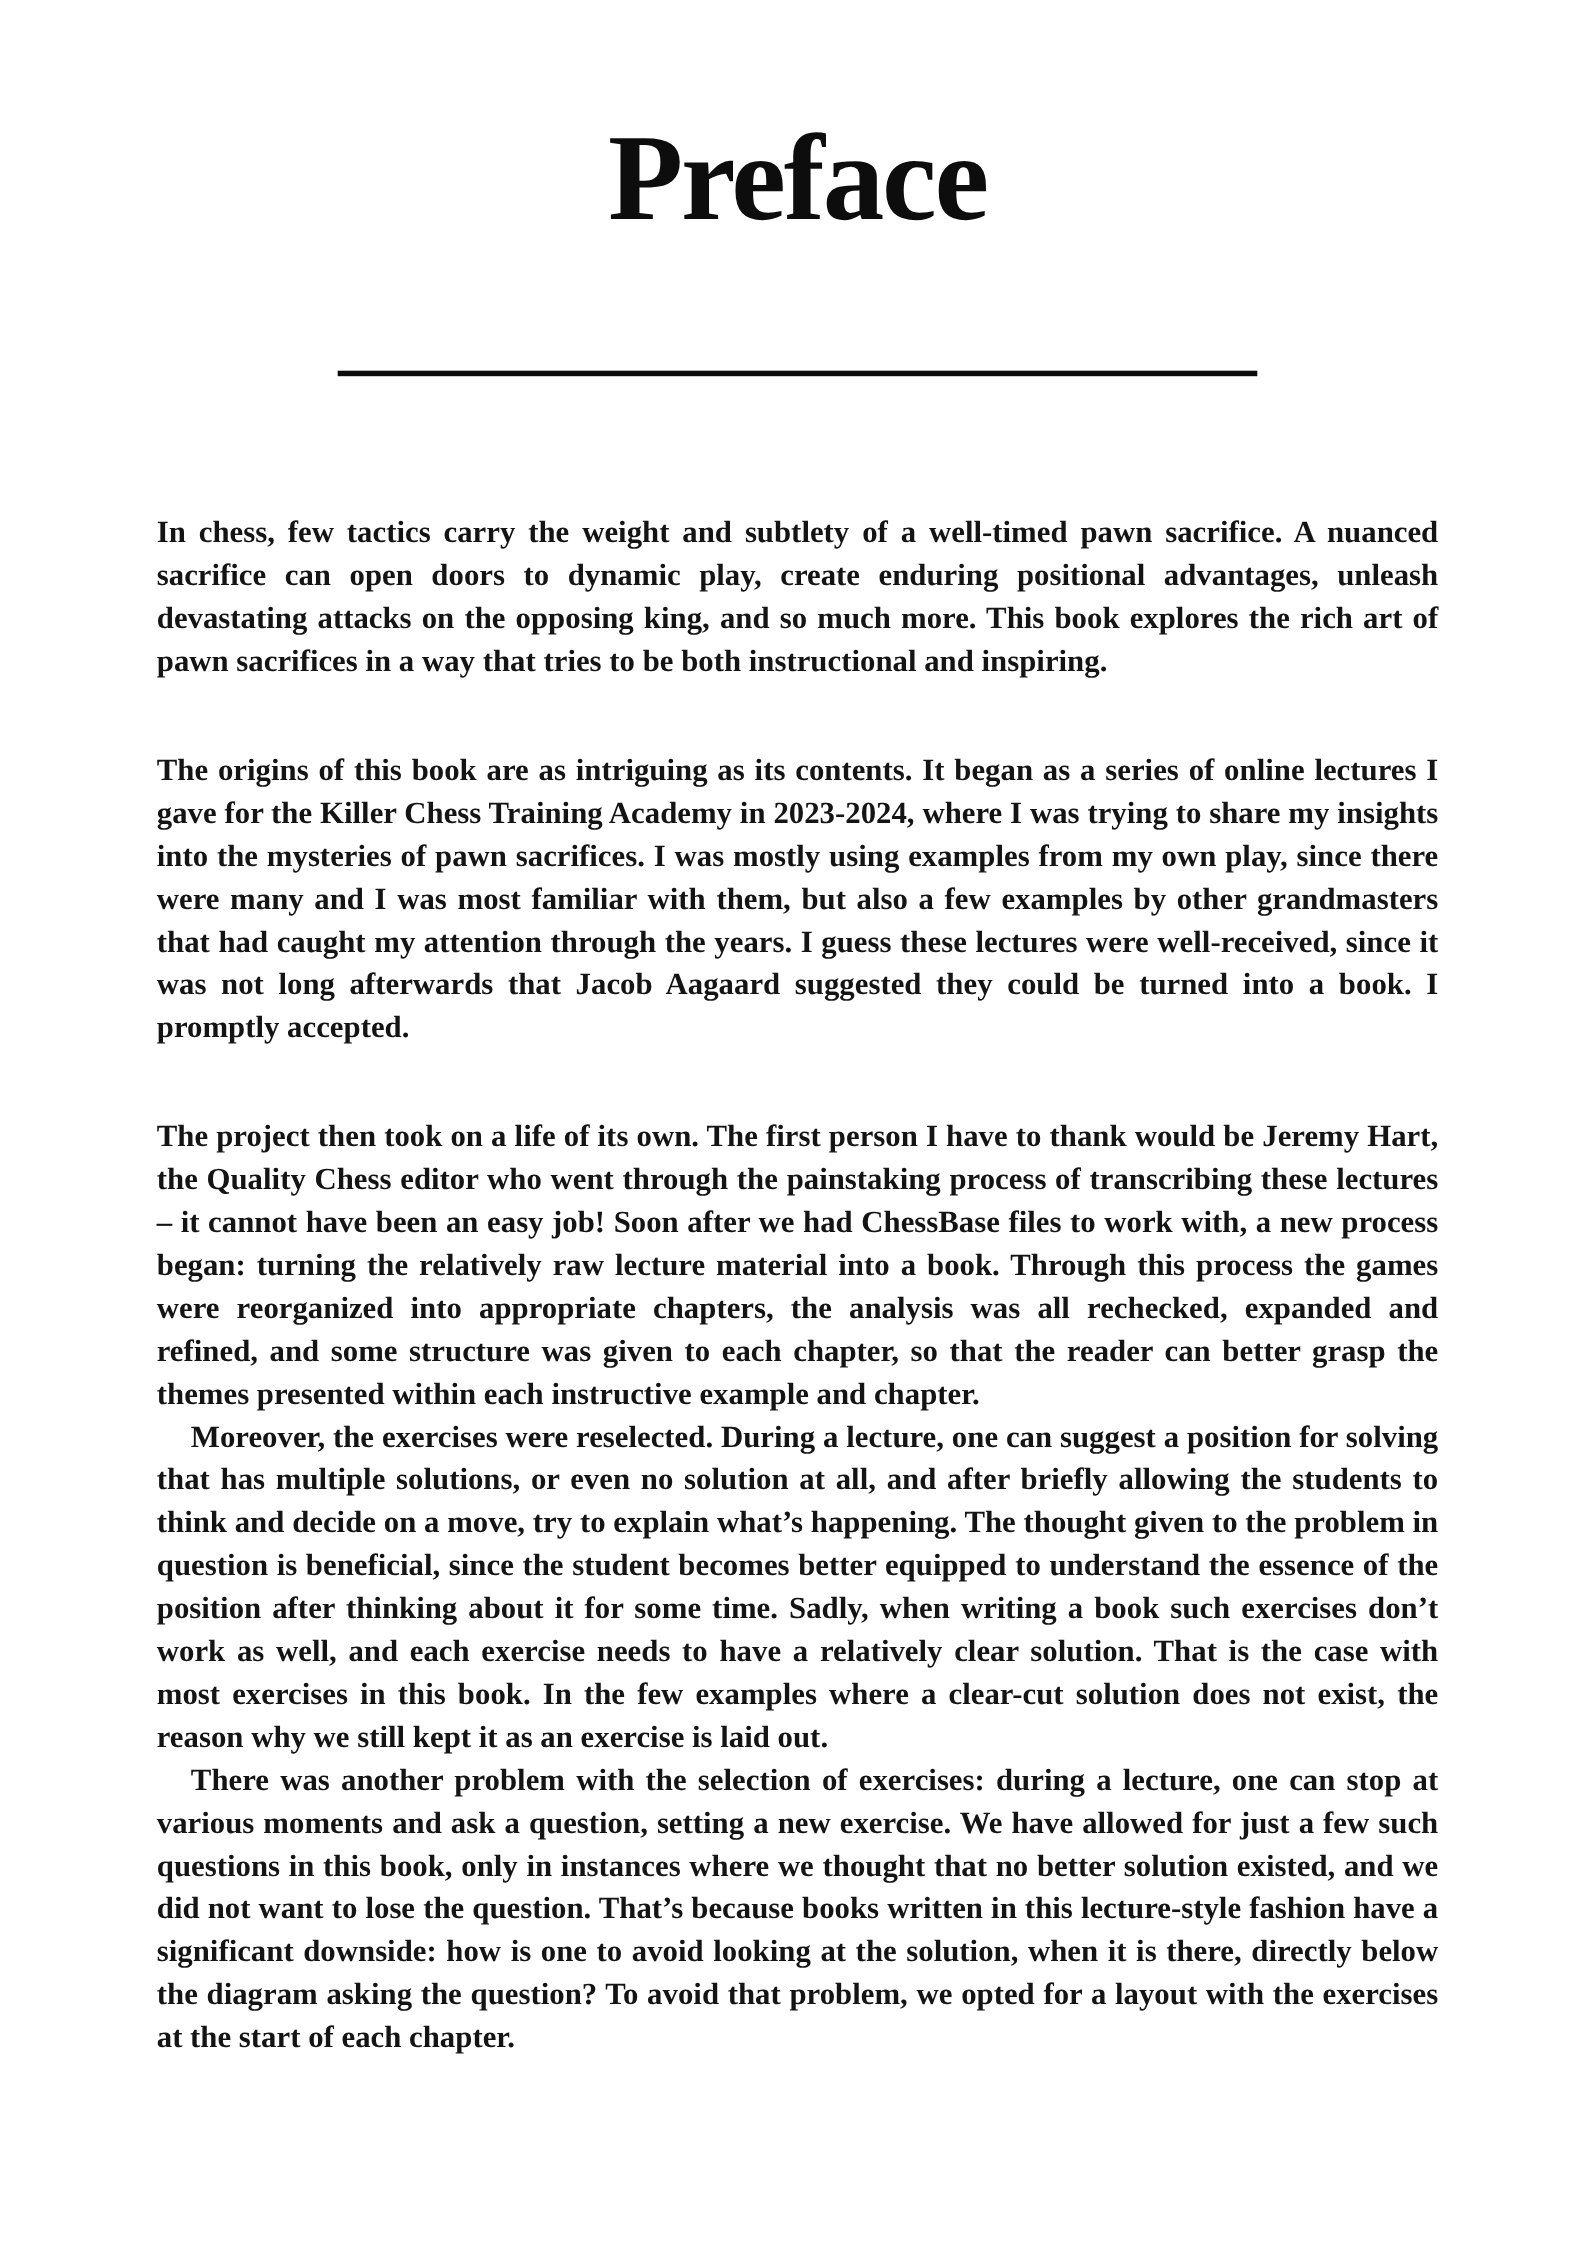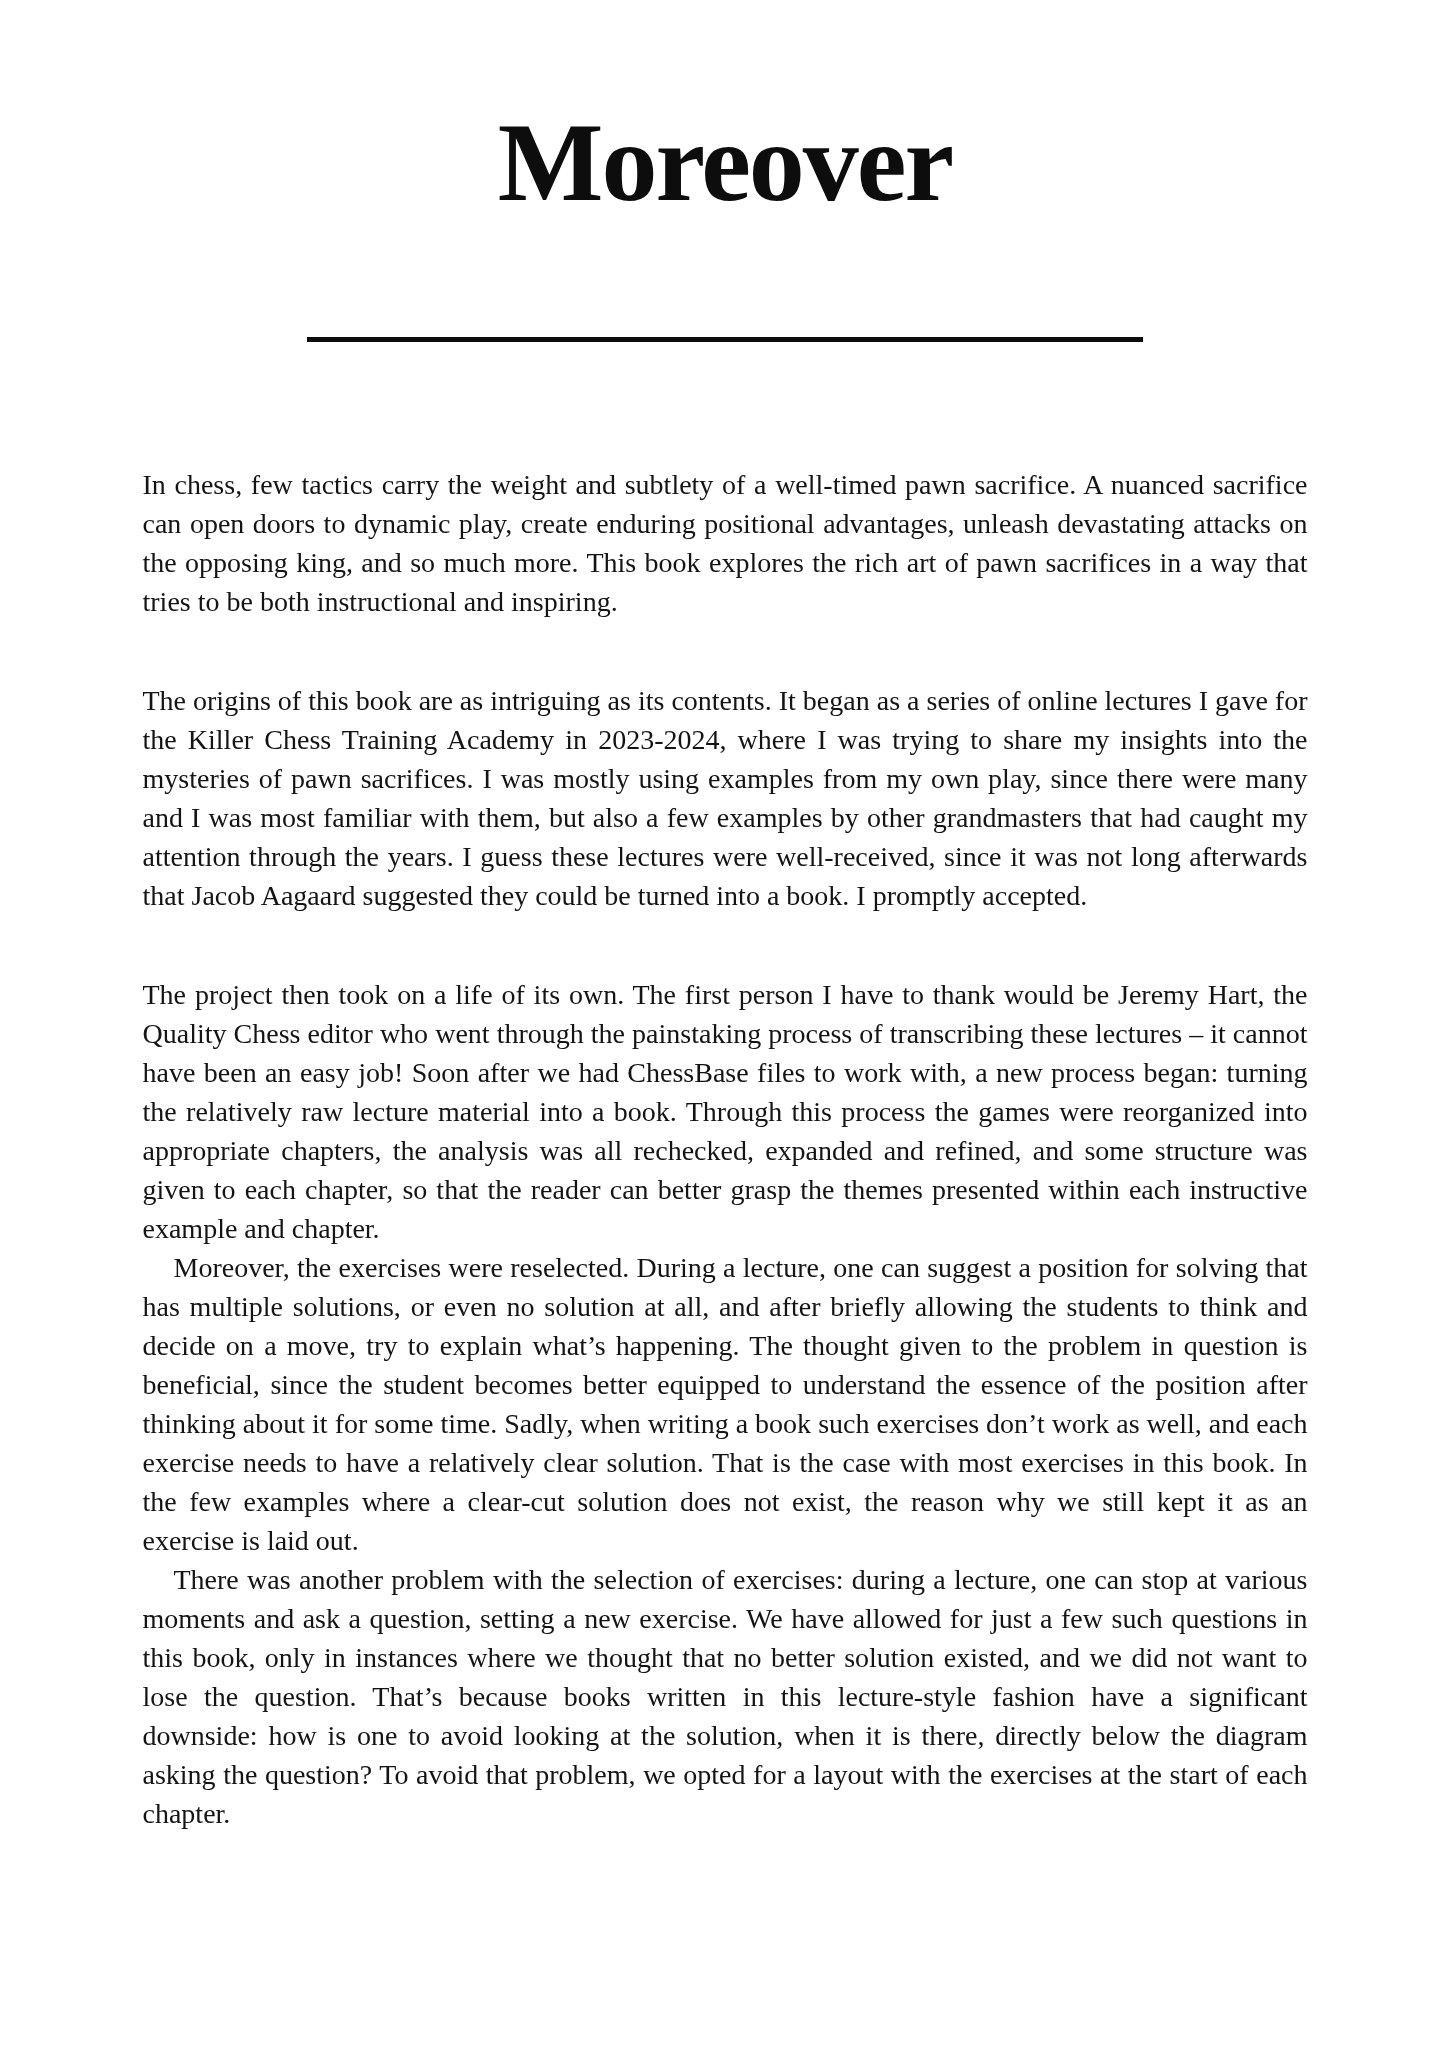--- a/index.html
+++ b/index.html
@@ -29,41 +29,42 @@
   }
   .title-rule {
     width: 836px;
     height: 5px;
     background: #0d0d0d;
     margin: 110px auto 0 auto;
   }
   .body-text {
     width: 1165px;
     margin: 123px auto 0 auto;
+    font-weight: bold;
   }
   .para {
     margin: 0;
     font-size: 28px;
     line-height: 39px;
     text-align: justify;
     text-justify: inter-word;
     color: #141414;
   }
   .para.gap {
     margin-top: 60px;
   }
   .para.indent {
     text-indent: 31px;
   }
 </style>
 </head>
 <body>
 
 <div class="page">
-  <h1 class="title">Moreover</h1>
+  <h1 class="title">Preface</h1>
 
   <div class="title-rule"></div>
 
   <div class="body-text">
     <p class="para">In chess, few tactics carry the weight and subtlety of a well-timed pawn sacrifice. A nuanced sacrifice can open doors to dynamic play, create enduring positional advantages, unleash devastating attacks on the opposing king, and so much more. This book explores the rich art of pawn sacrifices in a way that tries to be both instructional and inspiring.</p>
     <p class="para gap">The origins of this book are as intriguing as its contents. It began as a series of online lectures I gave for the Killer Chess Training Academy in 2023-2024, where I was trying to share my insights into the mysteries of pawn sacrifices. I was mostly using examples from my own play, since there were many and I was most familiar with them, but also a few examples by other grandmasters that had caught my attention through the years. I guess these lectures were well-received, since it was not long afterwards that Jacob Aagaard suggested they could be turned into a book. I promptly accepted.</p>
     <p class="para gap">The project then took on a life of its own. The first person I have to thank would be Jeremy Hart, the Quality Chess editor who went through the painstaking process of transcribing these lectures – it cannot have been an easy job! Soon after we had ChessBase files to work with, a new process began: turning the relatively raw lecture material into a book. Through this process the games were reorganized into appropriate chapters, the analysis was all rechecked, expanded and refined, and some structure was given to each chapter, so that the reader can better grasp the themes presented within each instructive example and chapter.</p>
     <p class="para indent">Moreover, the exercises were reselected. During a lecture, one can suggest a position for solving that has multiple solutions, or even no solution at all, and after briefly allowing the students to think and decide on a move, try to explain what’s happening. The thought given to the problem in question is beneficial, since the student becomes better equipped to understand the essence of the position after thinking about it for some time. Sadly, when writing a book such exercises don’t work as well, and each exercise needs to have a relatively clear solution. That is the case with most exercises in this book. In the few examples where a clear-cut solution does not exist, the reason why we still kept it as an exercise is laid out.</p>
     <p class="para indent">There was another problem with the selection of exercises: during a lecture, one can stop at various moments and ask a question, setting a new exercise. We have allowed for just a few such questions in this book, only in instances where we thought that no better solution existed, and we did not want to lose the question. That’s because books written in this lecture-style fashion have a significant downside: how is one to avoid looking at the solution, when it is there, directly below the diagram asking the question? To avoid that problem, we opted for a layout with the exercises at the start of each chapter.</p>
   </div>

